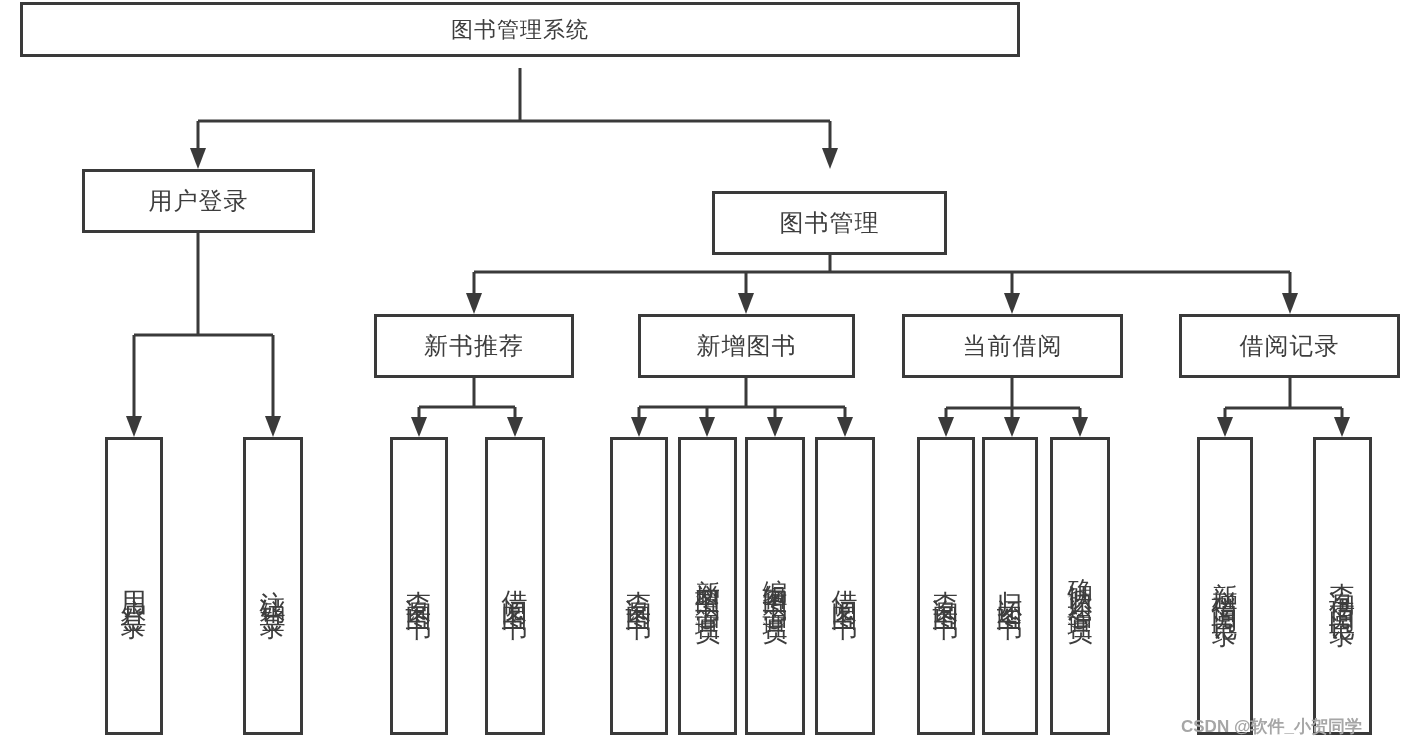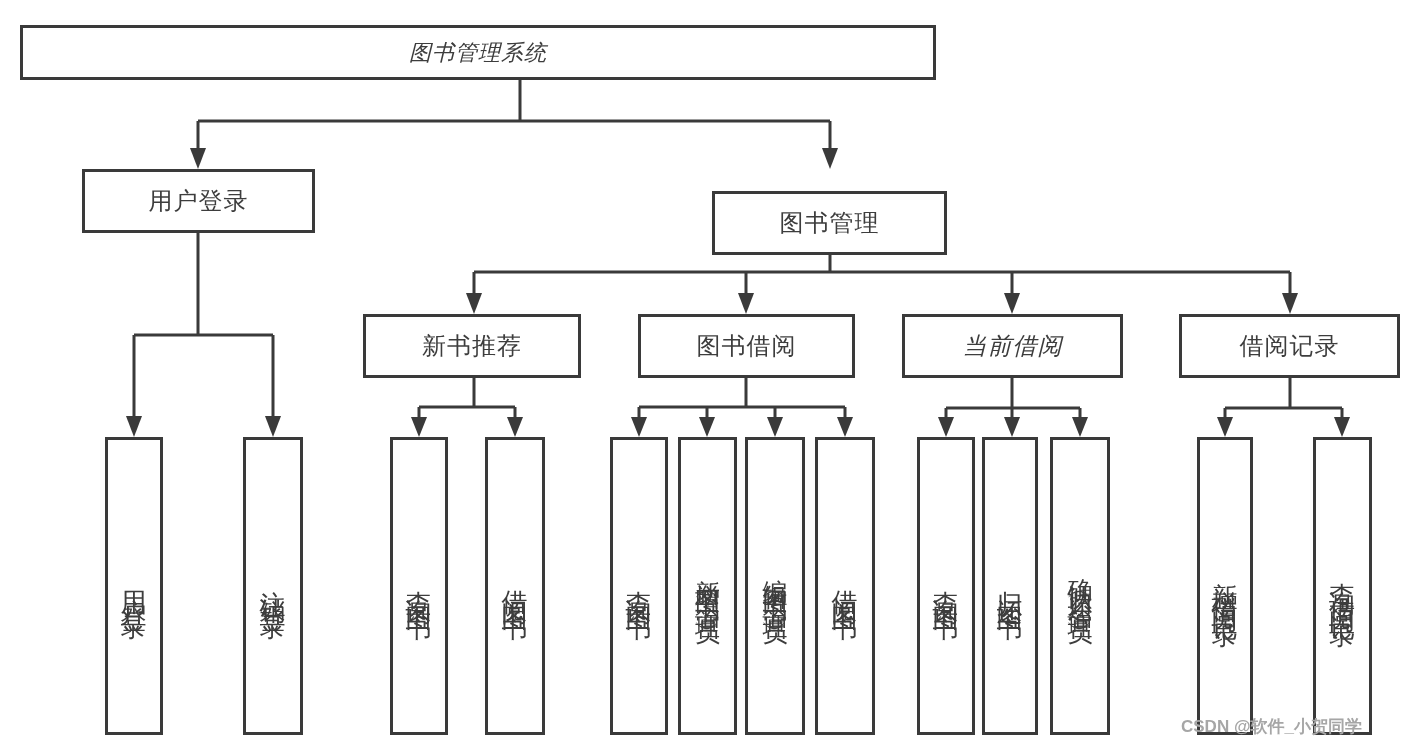--- a/index.html
+++ b/index.html
@@ -110,28 +110,28 @@
       <polygon points="1004,417 1020,417 1012,437"></polygon>
       <polygon points="1072,417 1088,417 1080,437"></polygon>
     </g>
     <g>
       <path d="M1290 378 V408 M1225 408 H1342 M1225 408 V419 M1342 408 V419"></path>
       <polygon points="1217,417 1233,417 1225,437"></polygon>
       <polygon points="1334,417 1350,417 1342,437"></polygon>
     </g>
   </svg>
 
-  <div class="box root" style="left:20px; top:25px; width:916px; height:55px;font-style:italic;">图书管理系统</div>
+  <div class="box root" style="left:20px; top:2px; width:1000px; height:55px;">图书管理系统</div>
 
   <div class="box lvl" style="left:82px; top:169px; width:233px; height:64px;">用户登录</div>
   <div class="box lvl" style="left:712px; top:169px; width:235px; height:64px;margin-top:22px;">图书管理</div>
 
-  <div class="box lvl" style="left:363px; top:314px; width:218px; height:64px;">新书推荐</div>
-  <div class="box lvl" style="left:638px; top:314px; width:217px; height:64px;">图书借阅</div>
-  <div class="box lvl" style="left:902px; top:314px; width:221px; height:64px;font-style:italic;">当前借阅</div>
+  <div class="box lvl" style="left:374px; top:314px; width:200px; height:64px;">新书推荐</div>
+  <div class="box lvl" style="left:638px; top:314px; width:217px; height:64px;">新增图书</div>
+  <div class="box lvl" style="left:902px; top:314px; width:221px; height:64px;">当前借阅</div>
   <div class="box lvl" style="left:1179px; top:314px; width:221px; height:64px;">借阅记录</div>
 
   <div class="box leaf" style="left:105px; top:437px; width:58px; height:298px;">用户登录</div>
   <div class="box leaf" style="left:243px; top:437px; width:60px; height:298px;">注销登录</div>
 
   <div class="box leaf" style="left:390px; top:437px; width:58px; height:298px;">查询图书</div>
   <div class="box leaf" style="left:485px; top:437px; width:60px; height:298px;">借阅图书</div>
 
   <div class="box leaf" style="left:610px; top:437px; width:58px; height:298px;">查询图书</div>
   <div class="box leaf long" style="left:678px; top:437px; width:59px; height:298px;">新增图书（管理员）</div>

